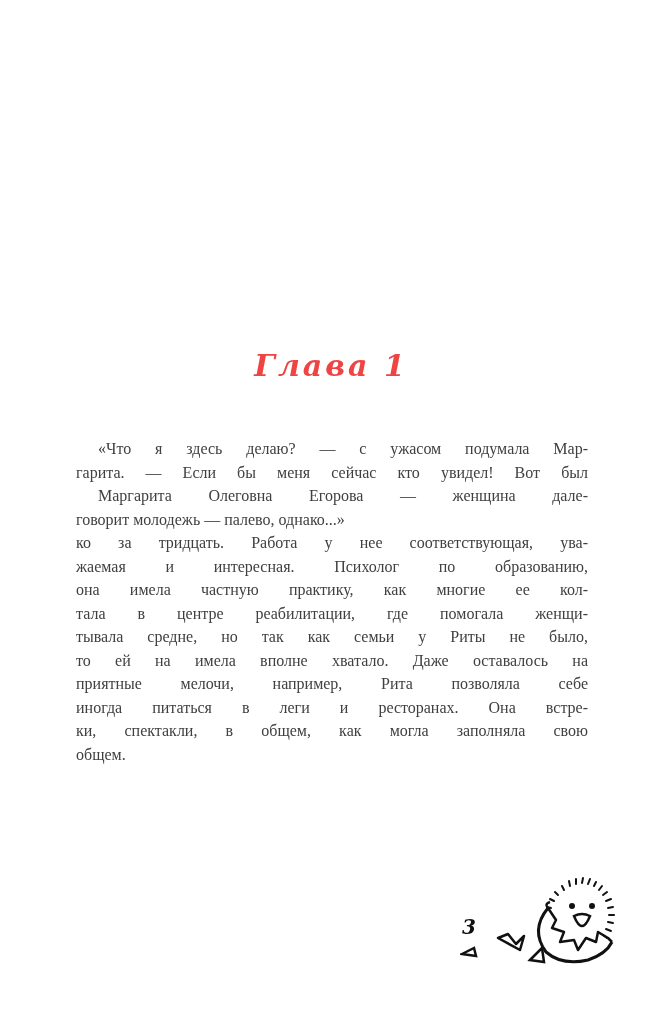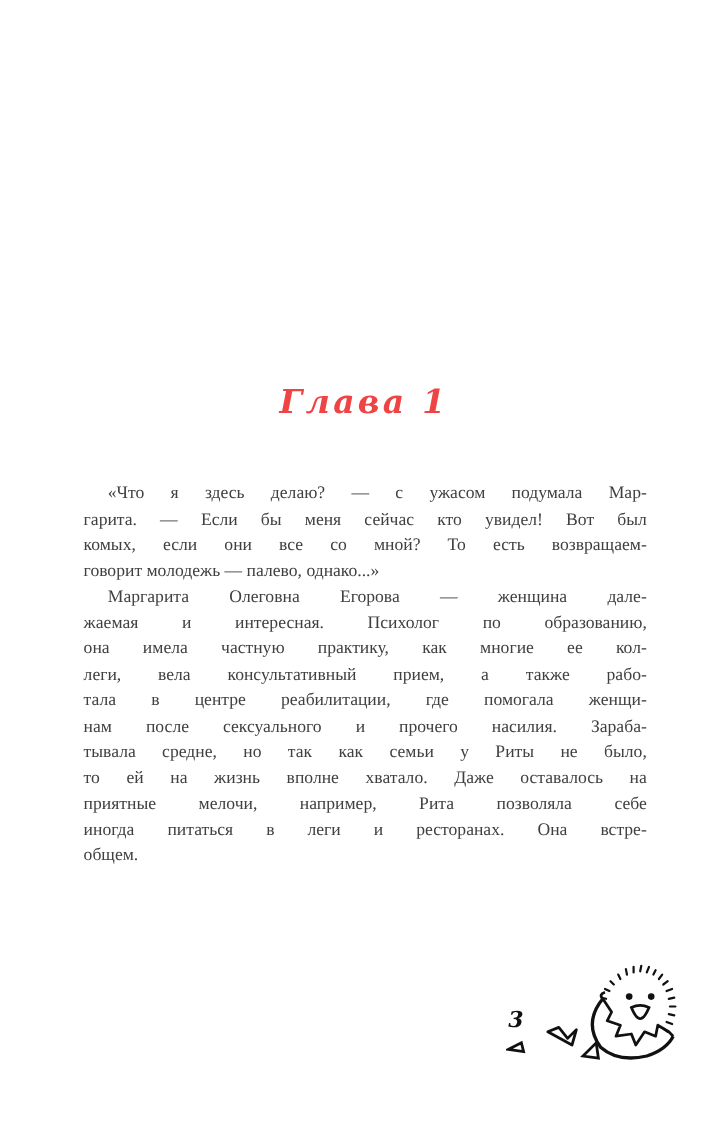--- a/index.html
+++ b/index.html
@@ -80,33 +80,32 @@
 <body>
 
 <div class="page">
 
   <div class="chapter-title">Глава 1</div>
 
   <div class="body-text">
 
     <span class="line indent">«Что я здесь делаю? — с ужасом подумала Мар-</span>
     <span class="line">гарита. — Если бы меня сейчас кто увидел! Вот был</span>
-    <span class="line">комых, если они все со мной? То есть возвращаем-</span>
+    <span class="line indent">Маргарита Олеговна Егорова — женщина дале-</span>
+
     <span class="line last">говорит молодежь — палево, однако...»</span>
-
-    <span class="line indent">Маргарита Олеговна Егорова — женщина дале-</span>
+    <span class="line">ко за тридцать. Работа у нее соответствующая, ува-</span>
     <span class="line">жаемая и интересная. Психолог по образованию,</span>
     <span class="line">она имела частную практику, как многие ее кол-</span>
-    <span class="line">леги, вела консультативный прием, а также рабо-</span>
     <span class="line">тала в центре реабилитации, где помогала женщи-</span>
-    <span class="line">нам после сексуального и прочего насилия. Зараба-</span>
     <span class="line">тывала средне, но так как семьи у Риты не было,</span>
-    <span class="line">то ей на жизнь вполне хватало. Даже оставалось на</span>
+    <span class="line">то ей на имела вполне хватало. Даже оставалось на</span>
     <span class="line">приятные мелочи, например, Рита позволяла себе</span>
     <span class="line">иногда питаться в леги и ресторанах. Она встре-</span>
+    <span class="line">ки, спектакли, в общем, как могла заполняла свою</span>
     <span class="line last">общем.</span>
   </div>
 
   <div class="page-number">3</div>
 
   <svg class="chick" viewBox="0 0 160 100" xmlns="http://www.w3.org/2000/svg">
 
     <path d="M2 86 L14 80 L16 88 Z" fill="none" stroke="#111" stroke-width="2.5"></path>
     <path d="M38 70 L48 66 L56 76 L64 68 L60 82 Z" fill="none" stroke="#111" stroke-width="2.5" stroke-linejoin="round"></path>
     <path d="M70 92 L82 80 L84 94 Z" fill="none" stroke="#111" stroke-width="2.5"></path>

